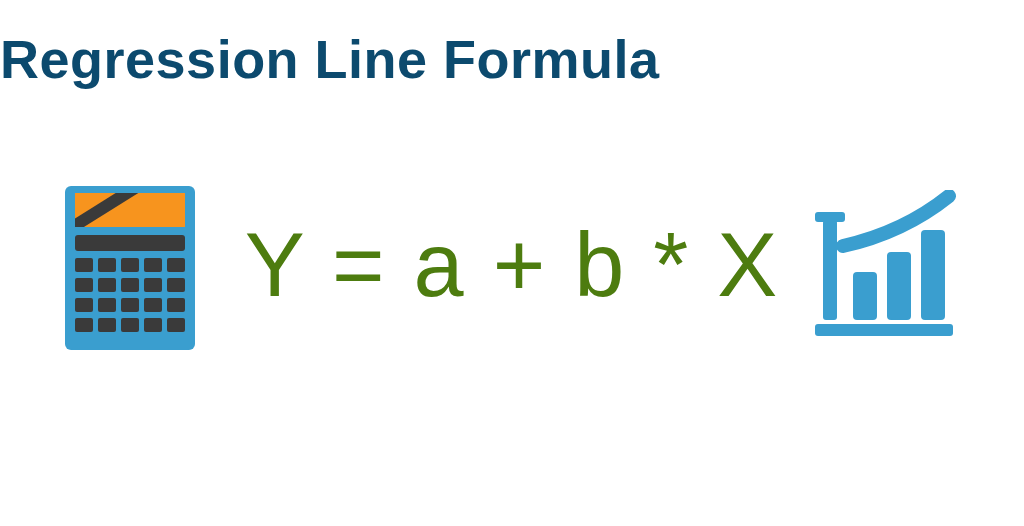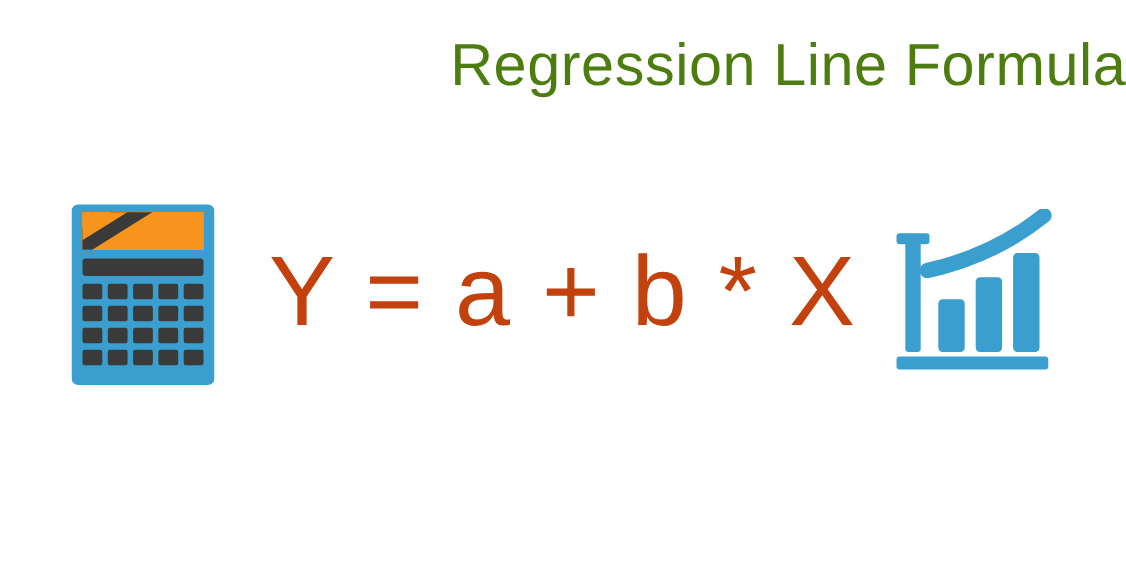--- a/index.html
+++ b/index.html
@@ -13,40 +13,40 @@
       background: #ffffff;
       font-family: Arial, Helvetica, sans-serif;
       position: relative;
       overflow: hidden;
     }
     .title {
       position: absolute;
       top: 28px;
       left: 0;
       right: 0;
-      text-align: right;
+      text-align: left;
       font-size: 54px;
-      font-weight: normal;
-      color: #4d7c0f;
+      font-weight: bold;
+      color: #0c4a6e;
       letter-spacing: 0.5px;
     }
     .content-row {
       position: absolute;
       top: 180px;
       left: 0;
       right: 0;
       display: flex;
       align-items: center;
       justify-content: center;
       gap: 30px;
     }
     .formula {
       font-size: 90px;
       font-weight: 400;
-      color: #c2410c;
+      color: #4d7c0f;
       letter-spacing: 2px;
       white-space: nowrap;
       margin-left: 20px;
     }
     .calculator-icon {
       width: 130px;
       height: 170px;
       flex-shrink: 0;
     }
     .chart-icon {

